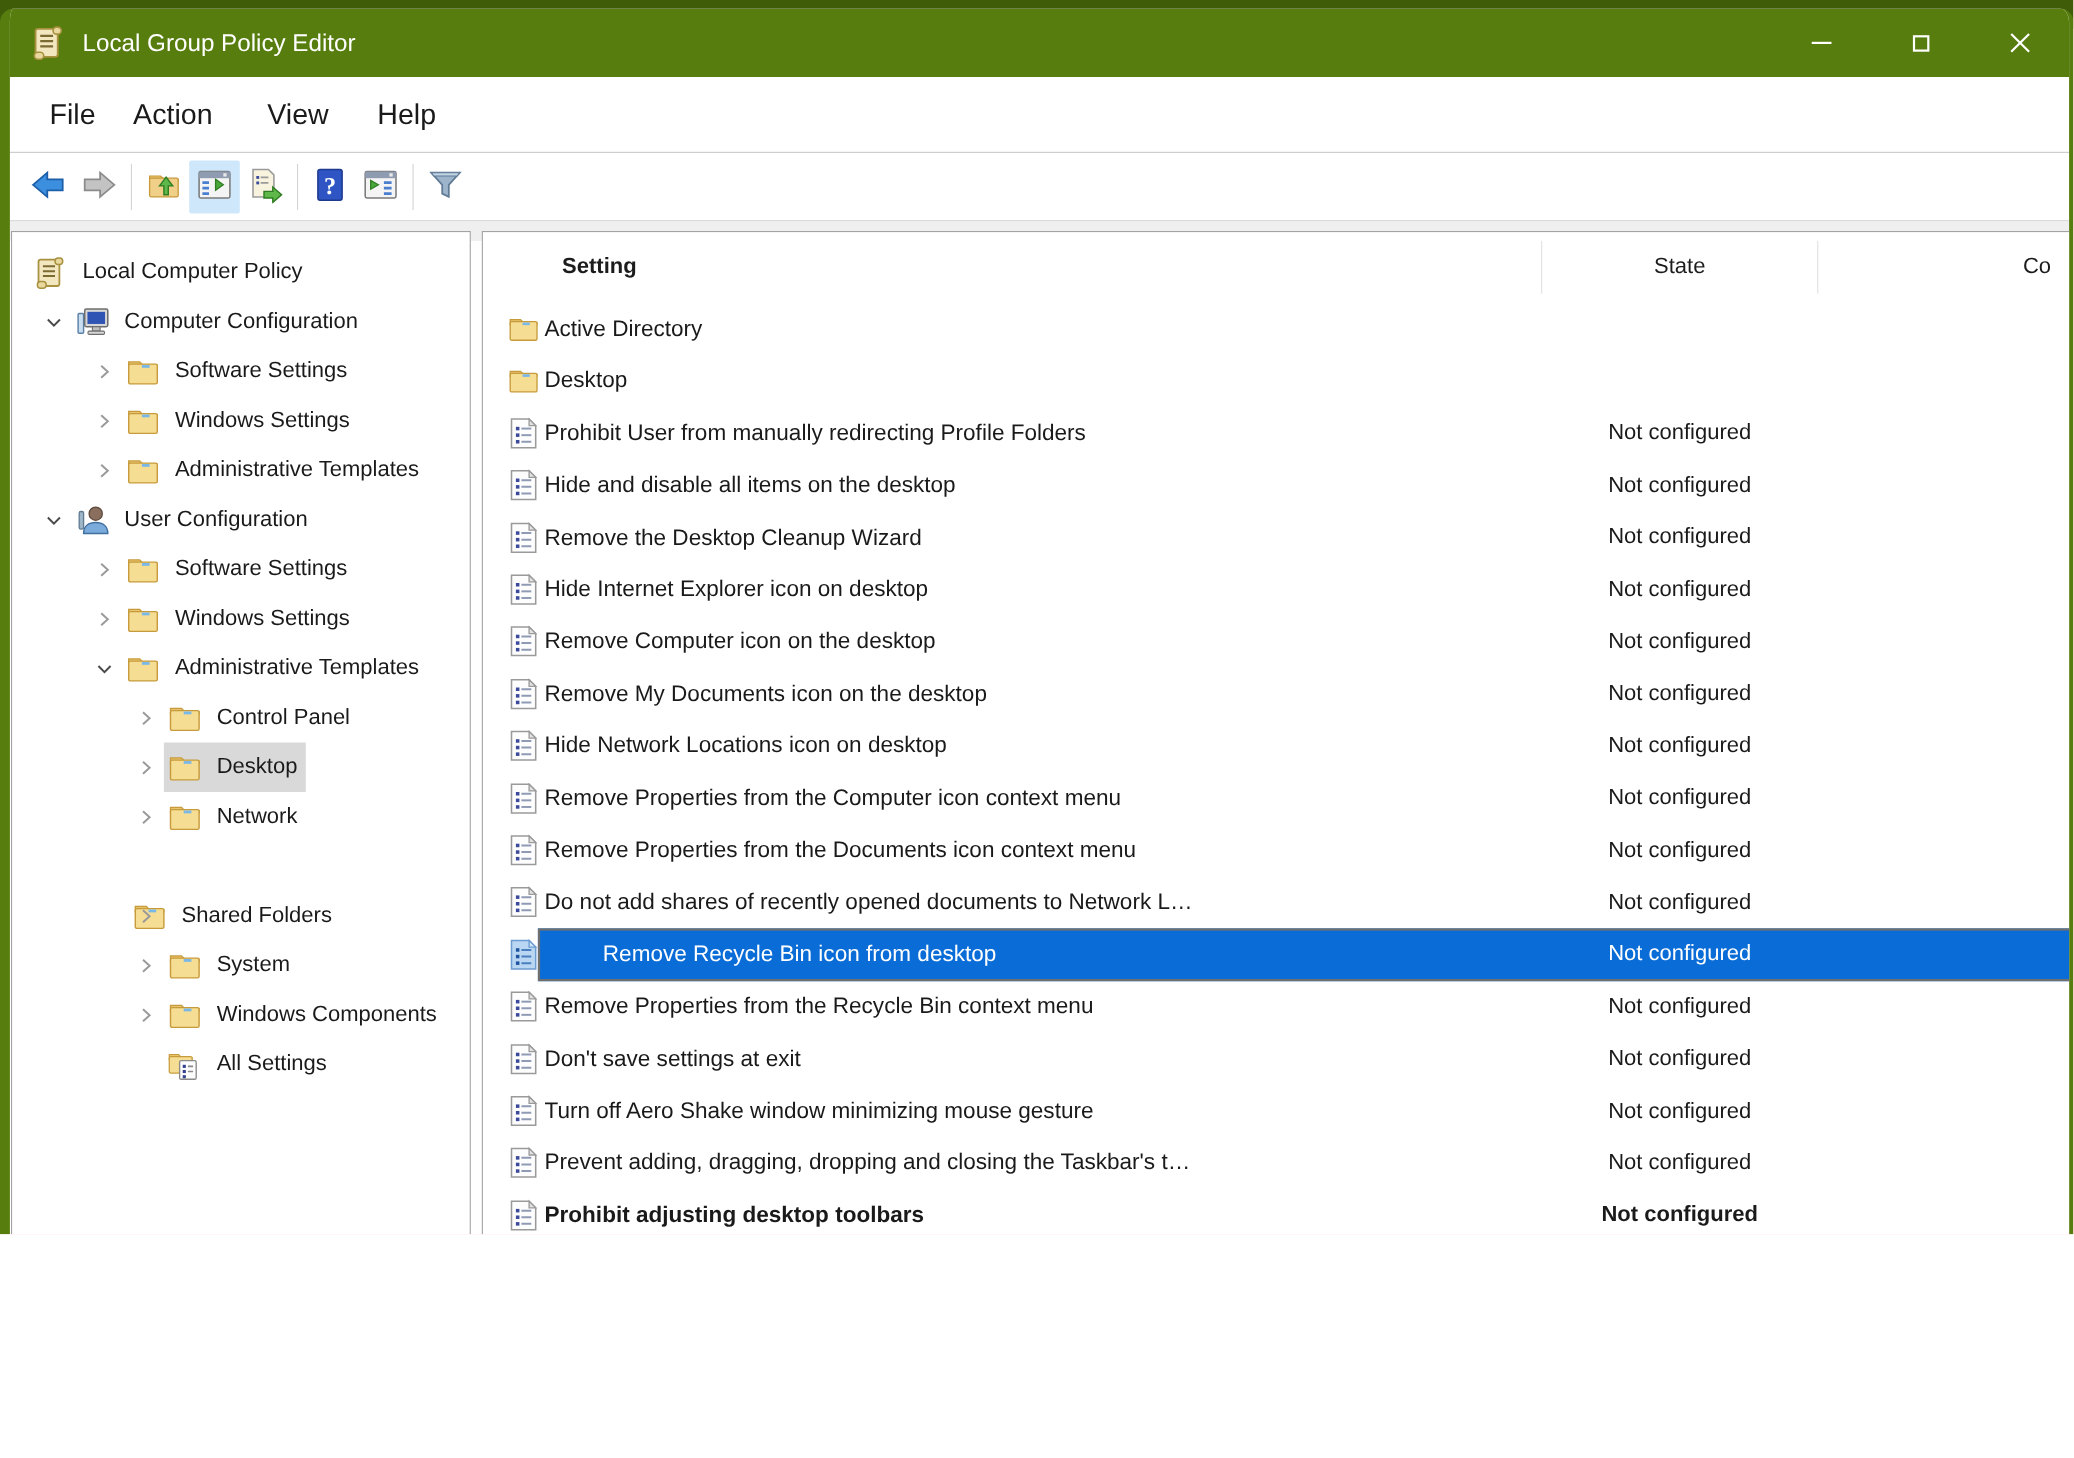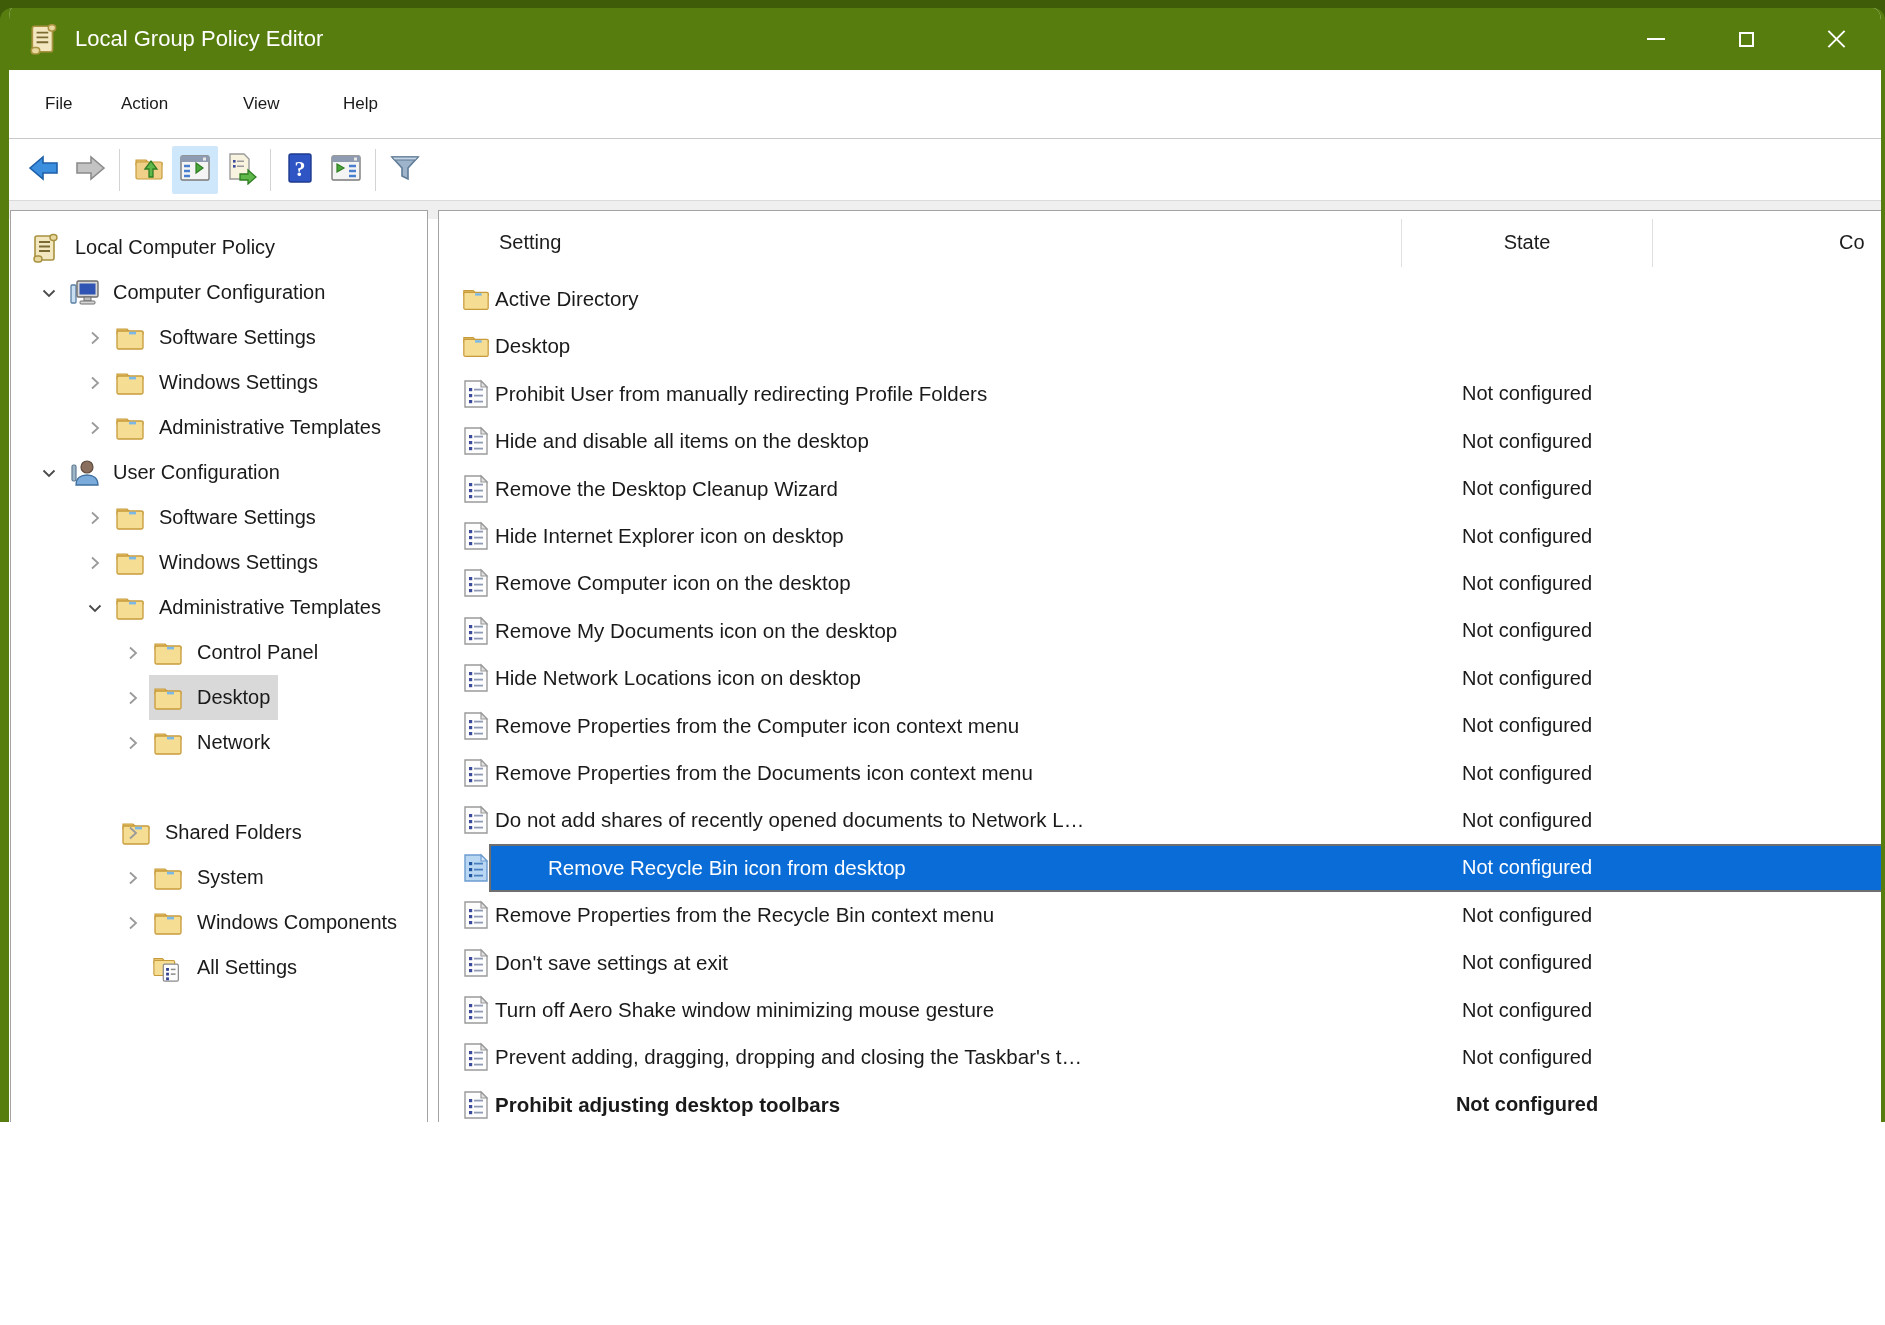--- a/index.html
+++ b/index.html
@@ -15,21 +15,21 @@
   .titlebar-title{margin-left:14px;color:#ffffff;font-size:22px;}
   .win-controls{position:absolute;right:0;top:0;height:62px;display:flex;align-items:center;}
   .win-btn{width:90px;height:62px;display:flex;align-items:center;justify-content:center;cursor:default;}
   .glyph-min{width:18px;height:2px;background:#fff;}
   .glyph-max{width:15px;height:15px;border:2px solid #fff;box-sizing:border-box;}
   .glyph-close{position:relative;width:19px;height:19px;}
   .glyph-close:before,.glyph-close:after{content:"";position:absolute;left:-2px;top:8px;width:23px;height:2px;background:#fff;}
   .glyph-close:before{transform:rotate(45deg);} .glyph-close:after{transform:rotate(-45deg);}
   
   .menubar{position:absolute;left:0;top:62px;right:0;height:68px;background:#fff;display:flex;align-items:center;}
-  .menu-item{font-size:17px;padding:6px 2px;margin-right:0;}
+  .menu-item{font-size:26px;padding:6px 2px;margin-right:0;}
   .toolbar{position:absolute;left:0;top:130px;right:0;height:62px;background:#fff;border-top:1px solid #c9c9c9;
            display:flex;align-items:center;}
   .tb-btn{width:46px;height:48px;display:flex;align-items:center;justify-content:center;border-radius:2px;}
   .tb-btn svg{width:34px;height:34px;}
   .tb-btn.active{background:#cfe7fb;}
   .tb-sep{width:1px;height:42px;background:#d4d4d4;margin:0 6px;}
   .under-toolbar{position:absolute;left:0;top:192px;right:0;height:18px;background:#efefef;border-top:1px solid #dadada;}
   
   .tree-pane{position:absolute;left:1px;top:202px;width:418px;height:1062px;background:#fff;
              border:1px solid #a3a3a3;box-sizing:border-box;overflow:hidden;}
@@ -453,21 +453,21 @@
             </div>
             <div class="tree-label">All Settings</div>
           </div>
         </div>
         <div class="hscroll" style="left: 0px; right: 0px; bottom: 0px; height: 38px;">
           <div class="hthumb" style="left: 34px; width: 358px;"></div>
         </div>
       </div>
 
     <div class="list-pane" id="listpane">
-        <div class="col-header" style="left: 60px; width: 300px; justify-content: flex-start;">Setting</div>
+        <div class="col-header" style="left: 72px; width: 300px; justify-content: flex-start; font-weight: bold;">Setting</div>
         <div class="col-header" style="left: 962px; width: 252px; justify-content: center;">State</div>
         <div class="col-header" style="left: 1400px; width: 47px; justify-content: flex-start;">Co</div>
         <div class="hdr-div" style="left: 962px;"></div>
         <div class="hdr-div" style="left: 1213px;"></div>
         <div class="list-row" style="top: 64px;">
           <div class="row-icon"><svg viewBox="0 0 32 32">
               <path d="M3 7 h10 l3 3 h13 v2 H3 z" fill="#e8c56d" stroke="#c79b3b" stroke-width="1.2"></path>
               <rect x="3" y="9" width="26" height="18" rx="1.5" fill="#f6dd94" stroke="#c79b3b" stroke-width="1.3"></rect>
               <rect x="15" y="9.8" width="7" height="2.6" fill="#7ab8e8"></rect>
             </svg></div>

